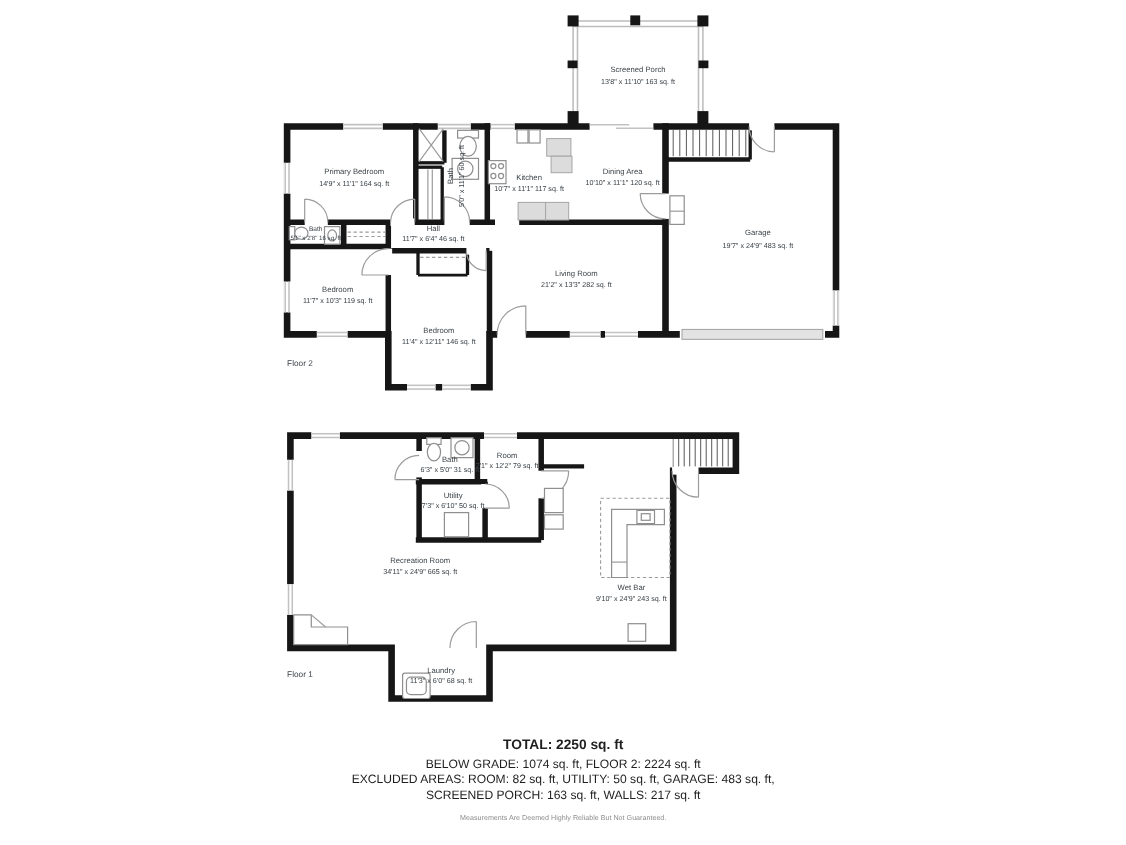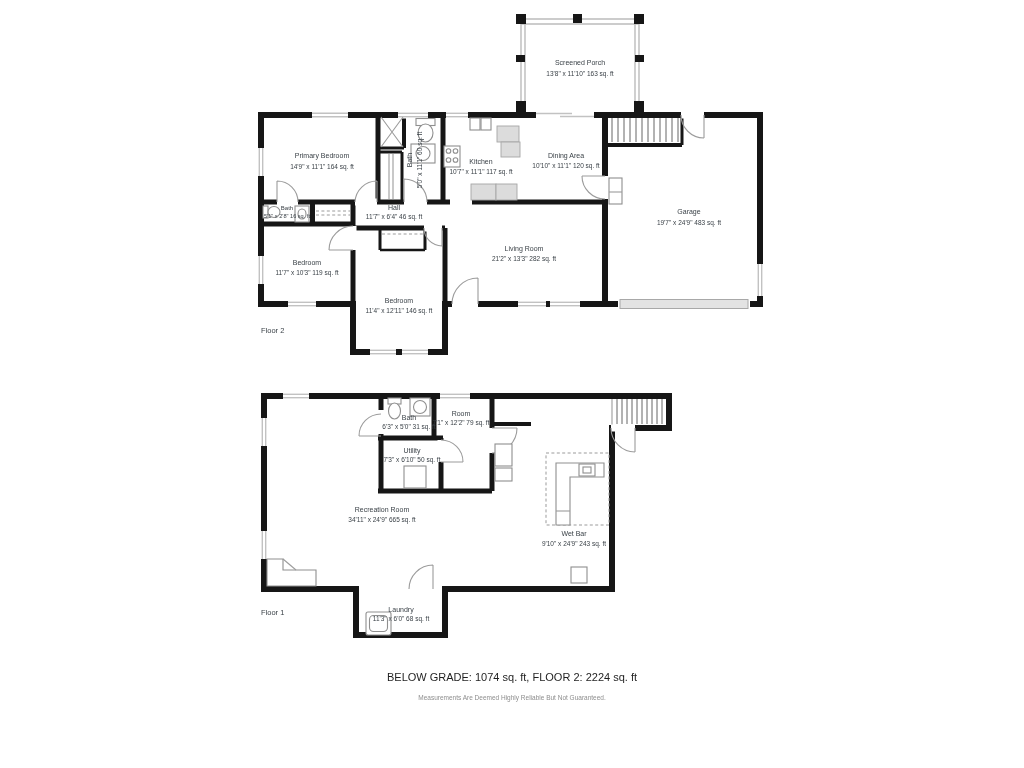--- a/index.html
+++ b/index.html
@@ -266,16 +266,19 @@
     <text class="room-dims" x="382" y="522">34'11" x 24'9" 665 sq. ft</text>
     <text class="room-name" x="574" y="536">Wet Bar</text>
     <text class="room-dims" x="574" y="546">9'10" x 24'9" 243 sq. ft</text>
     <text class="room-name" x="401" y="612">Laundry</text>
     <text class="room-dims" x="401" y="621">11'3" x 6'0" 68 sq. ft</text>
     <text class="floor-label" x="261" y="615">Floor 1</text>
   </g>
 </svg>
 
   <div class="summary">
+    <div class="s-total">TOTAL: 2250 sq. ft</div>
     <div class="s-line">BELOW GRADE: 1074 sq. ft, FLOOR 2: 2224 sq. ft</div>
+    <div class="s-line">EXCLUDED AREAS: ROOM: 82 sq. ft, UTILITY: 50 sq. ft, GARAGE: 483 sq. ft,</div>
+    <div class="s-line">SCREENED PORCH: 163 sq. ft, WALLS: 217 sq. ft</div>
     <div class="s-disclaimer">Measurements Are Deemed Highly Reliable But Not Guaranteed.</div>
   </div>
 </div>
 
 </body></html>

